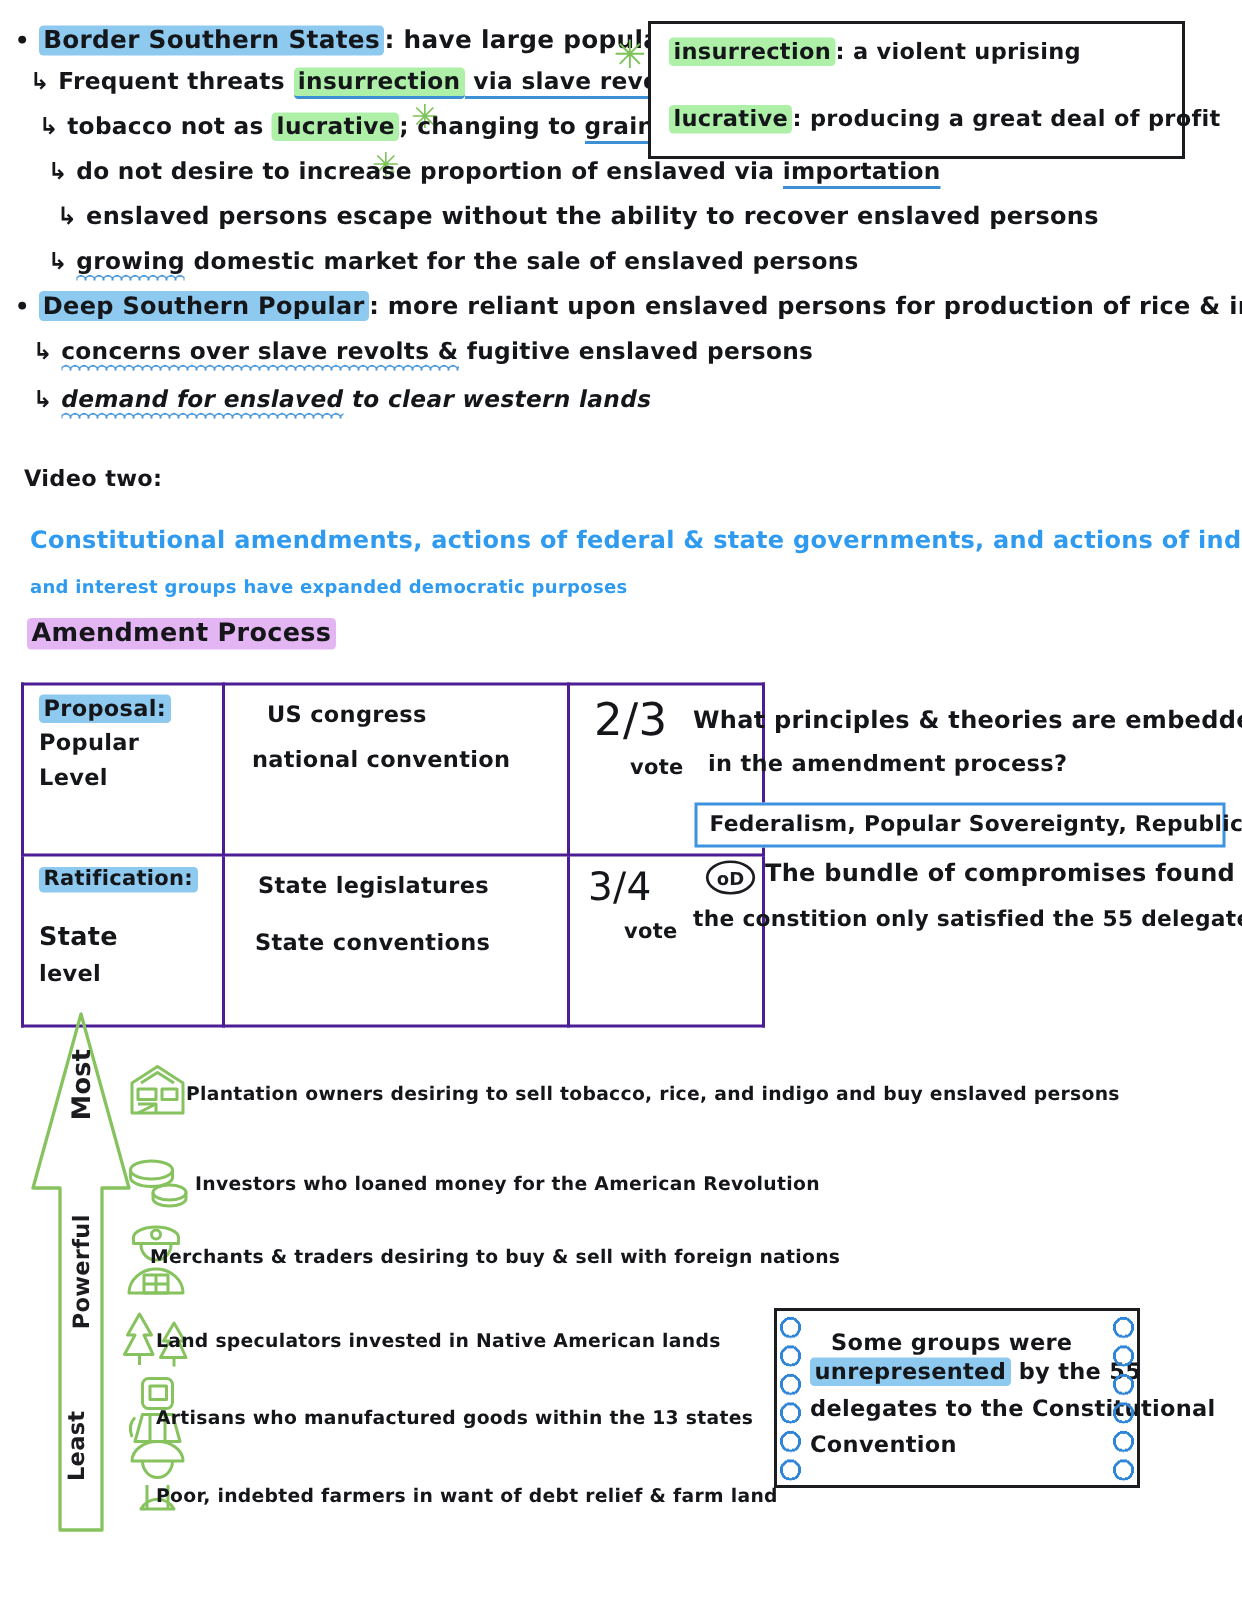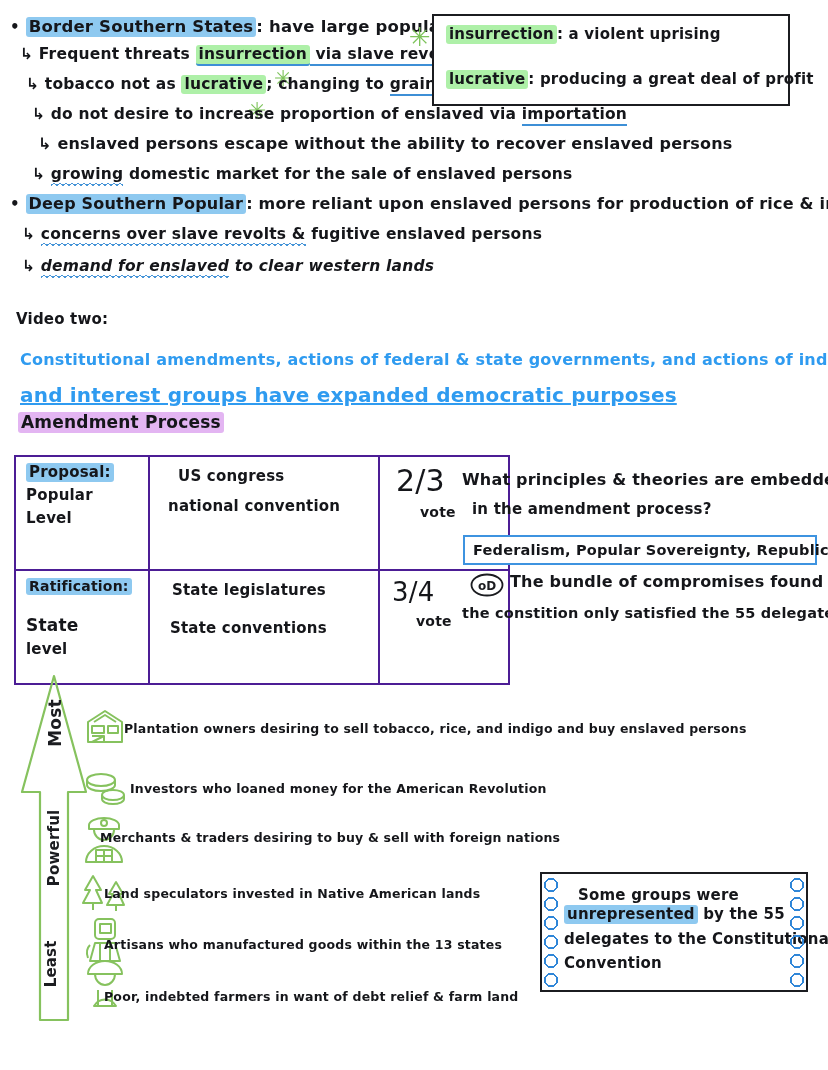--- a/index.html
+++ b/index.html
@@ -175,21 +175,21 @@
       <span class="hl hl-green">insurrection</span><span>: </span><span>a   violent uprising</span>
     </div>
     <div class="hw abs" style="left:12px;top:56px;font-size:15px;">
       <span class="hl hl-green">lucrative</span><span>: </span><span>producing a great deal of  profit</span>
     </div>
   </div>
 
   <div class="hw abs" style="left:16px;top:312px;font-size:15px;">Video two:</div>
 
   <div class="hw abs blue-ink" style="left:20px;top:352px;font-size:16px;">Constitutional amendments, actions of federal &amp; state governments, and actions of  individuals</div>
-  <div class="hw abs blue-ink" style="left:20px;top:385px;font-size:20px;text-decoration:underline;">and interest groups have expanded  democratic purposes</div>
+  <div class="hw abs blue-ink" style="left:20px;top:385px;font-size:12px;">and interest groups have expanded  democratic purposes</div>
 
   <div class="hw abs" style="left:18px;top:414px;font-size:17px;">
     <span class="hl hl-purple">Amendment Process</span>
   </div>
 
   <table class="amend abs" style="left:14px;top:455px;width:432px;">
     <tbody>
         <tr>
       <td style="width:112px;height:94px;">
         <span class="hw cell-line" style="font-size:15px;"><span class="hl hl-blue">Proposal:</span></span>
@@ -319,21 +319,21 @@
     </svg>
   </div>
 
   <div class="list-txt hw" style="left:124px;top:722px;font-size:12.5px;">Plantation owners desiring to sell tobacco, rice, and indigo  and buy  enslaved persons</div>
   <div class="list-txt hw" style="left:130px;top:782px;font-size:12.5px;">Investors who  loaned  money  for the American Revolution</div>
   <div class="list-txt hw" style="left:104px;top:887px;font-size:12.5px;">Land speculators  invested  in Native American lands</div>
   <div class="list-txt hw" style="left:100px;top:831px;font-size:12.5px;">Merchants &amp; traders  desiring to buy &amp; sell with  foreign  nations</div>
   <div class="list-txt hw" style="left:104px;top:938px;font-size:12.5px;">Artisans who  manufactured goods  within the  13  states</div>
   <div class="list-txt hw" style="left:104px;top:990px;font-size:12.5px;">Poor, indebted  farmers in want of debt  relief &amp; farm  land</div>
 
-  <div class="spiral-note" style="left:540px;top:872px;width:268px;height:120px;">
+  <div class="spiral-note" style="left:516px;top:872px;width:244px;height:120px;">
     <div class="inner">
       <div class="hw" style="font-size:15px;margin-left:14px;">Some   groups  were</div>
       <div class="hw" style="font-size:15px;margin-top:3px;"><span class="hl hl-blue">unrepresented</span><span>  by   the  55</span></div>
       <div class="hw" style="font-size:15px;margin-top:9px;">delegates  to the  Constitutional</div>
       <div class="hw" style="font-size:15px;margin-top:9px;">Convention</div>
     </div>
     <div class="coil coil-l"></div>
     <div class="coil coil-r"></div>
   </div>
 

